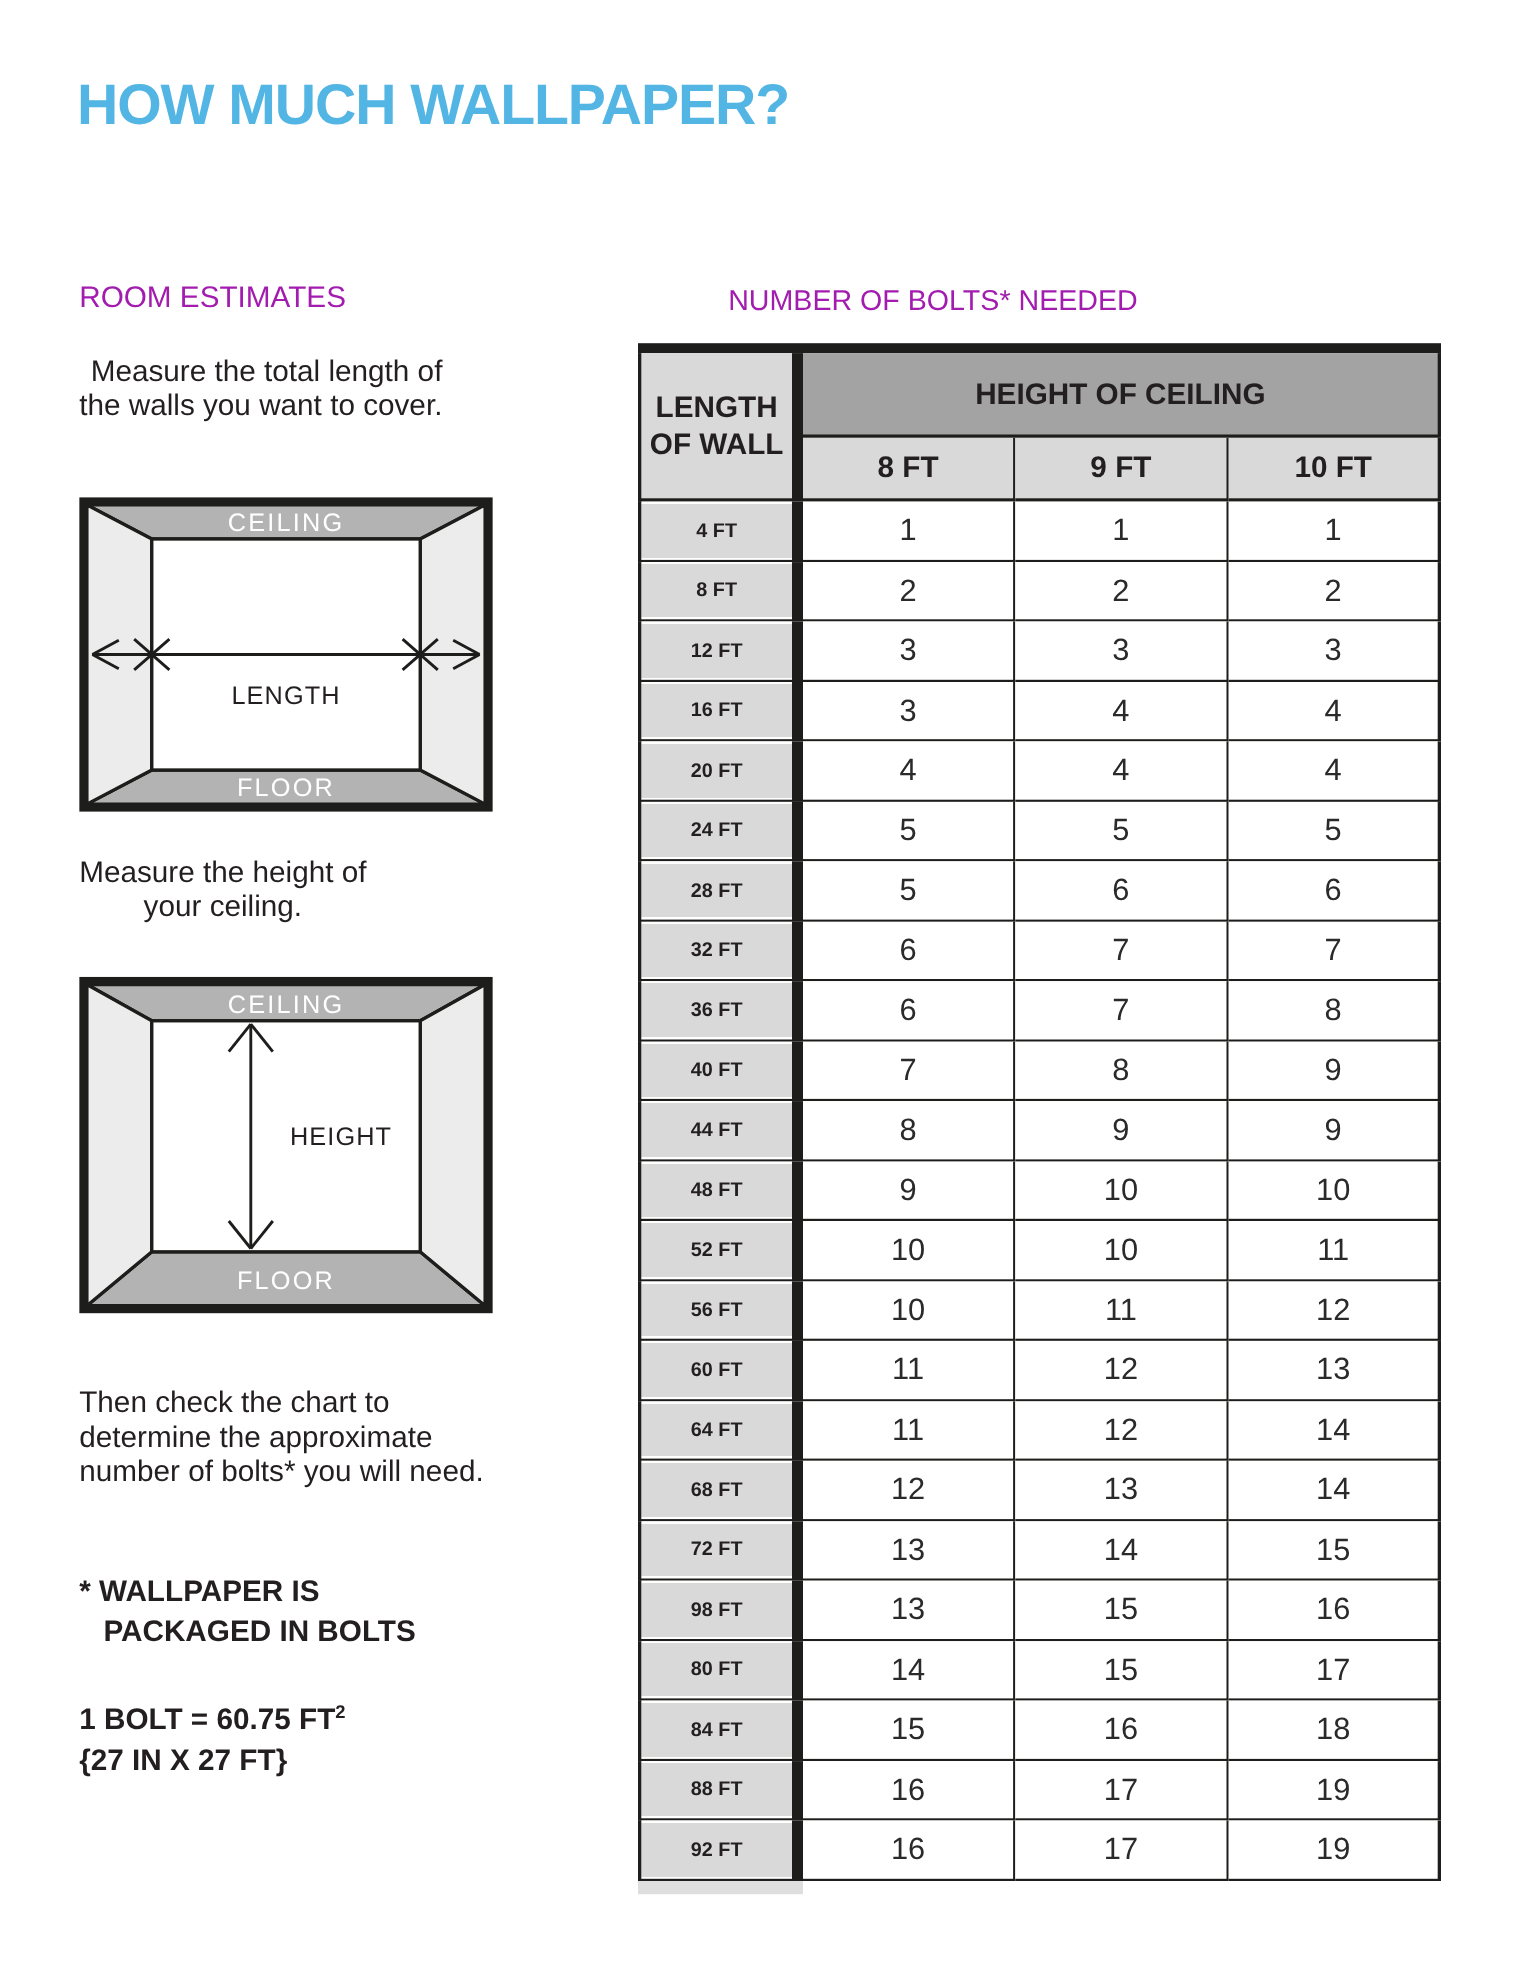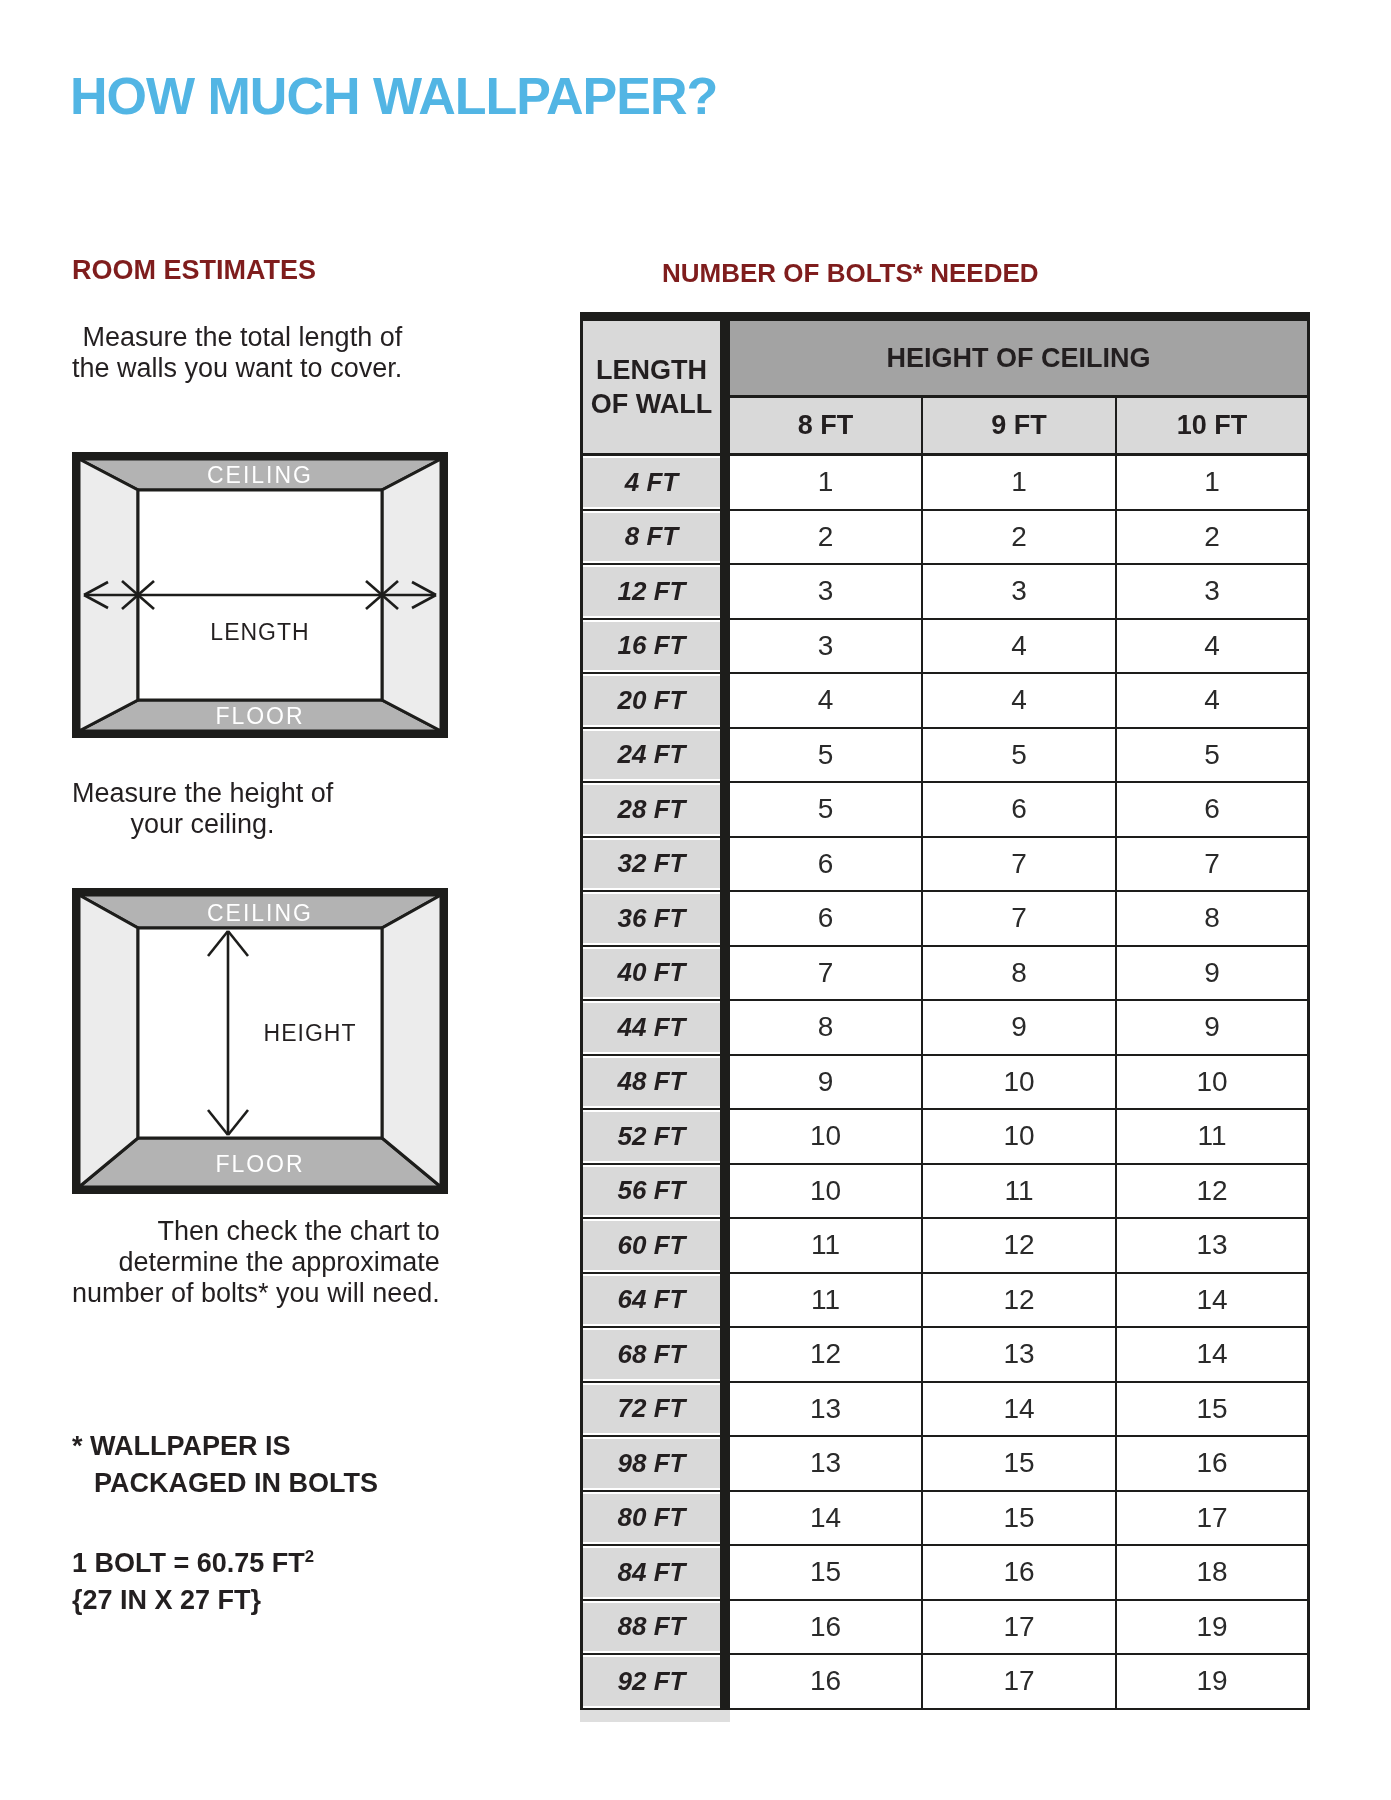--- a/index.html
+++ b/index.html
@@ -2,29 +2,29 @@
 <html><head>
 <meta charset="utf-8">
 <style>
   html,body{margin:0;padding:0;background:#fff;}
   .page{position:relative;width:1391px;height:1800px;background:#ffffff;overflow:hidden;
         font-family:"Liberation Sans","DejaVu Sans",sans-serif;color:#231f20;}
   .abs{position:absolute;}
 
   
   .main-title{left:70px;top:66px;font-size:52px;font-weight:bold;letter-spacing:-1px;color:#52b5e4;}
-  .section-title{font-size:27px;font-weight:bold;color:#7f1d1d;letter-spacing:0;}
+  .section-title{font-size:27px;font-weight:normal;color:#a21caf;letter-spacing:0;}
   .room-estimates-title{left:72px;top:255px;}
   .table-title{left:662px;top:258px;font-size:26px;}
 
   
   .copy{font-size:27px;line-height:31px;color:#231f20;}
   .step1{left:72px;top:322px;text-align:right;}
   .step2{left:72px;top:778px;text-align:center;}
-  .step3{left:72px;top:1216px;text-align:right;}
+  .step3{left:72px;top:1260px;}
 
   .footnote{left:72px;top:1428px;font-size:27px;font-weight:bold;line-height:37px;}
   .footnote .indent{margin-left:22px;}
   .equation{left:72px;top:1538px;font-size:27px;font-weight:bold;line-height:37px;}
   .equation sup{font-size:0.62em;}
 
   
   .diagram1{left:72px;top:452px;}
   .diagram2{left:72px;top:888px;}
   .diag-label{font-size:23px;letter-spacing:2px;fill:#ffffff;}
@@ -42,21 +42,21 @@
   .hdr-rowlabel{grid-row:1 / 3;background:#d9d9d9;border-left:3px solid #1d1d1b;
                 border-bottom:3px solid #1d1d1b;flex-direction:column;
                 font-size:27px;font-weight:bold;line-height:34px;}
   .hdr-group{grid-column:3 / 6;background:#a3a3a3;border-bottom:3px solid #1d1d1b;
              border-right:3px solid #1d1d1b;font-size:27px;font-weight:bold;}
   .hdr-h{background:#d9d9d9;border-bottom:3px solid #1d1d1b;font-size:27px;font-weight:bold;}
   .hdr-h.mid{border-right:2px solid #1d1d1b;}
   .hdr-h.last{border-right:3px solid #1d1d1b;}
   .label-cell{border-left:3px solid #1d1d1b;border-bottom:2px solid #1d1d1b;
               background:linear-gradient(#ffffff 0 2px,#d9d9d9 2px calc(100% - 2px),#ffffff calc(100% - 2px) 100%);
-              font-size:26px;font-weight:bold;font-style:italic;}
+              font-size:18px;font-weight:bold;}
   .value-cell{background:#ffffff;border-bottom:2px solid #1d1d1b;border-right:2px solid #1d1d1b;
               font-size:28px;color:#2a2a2a;}
   .value-cell.last{border-right:3px solid #1d1d1b;}
   .bottom-strip{width:150px;height:12px;background:#dedede;}
 </style>
 </head>
 <body>
 
 <div class="page">
 

